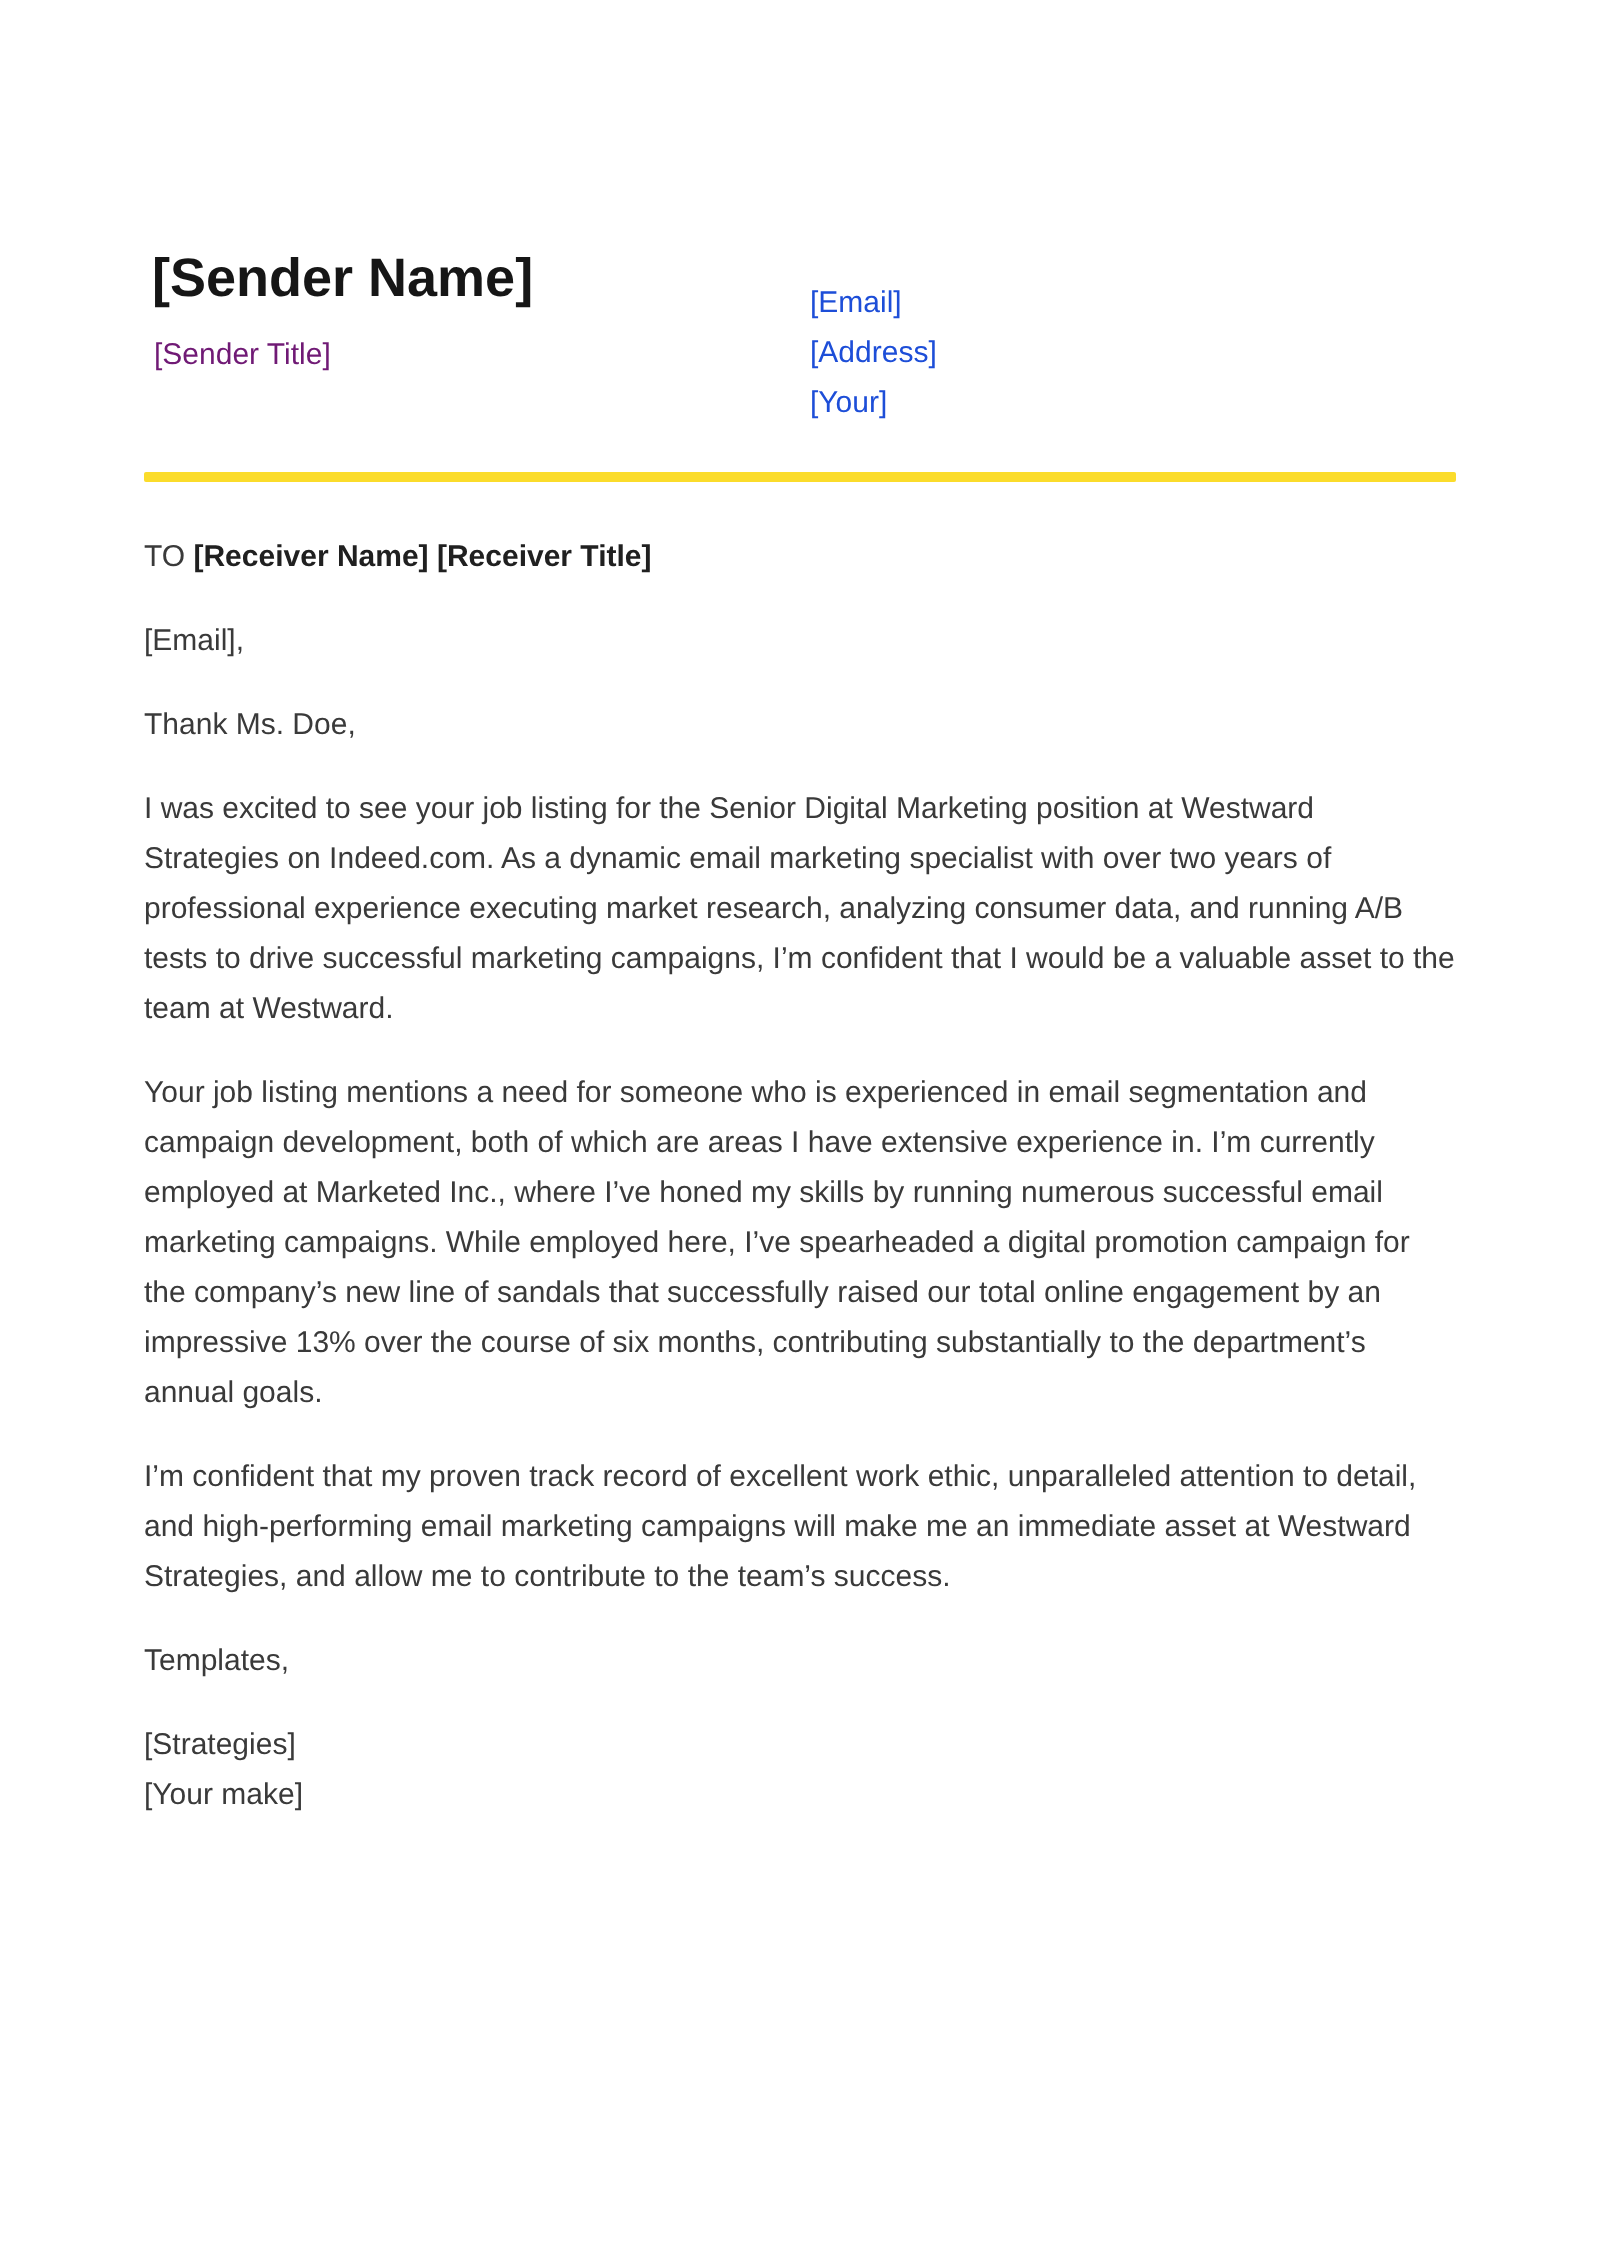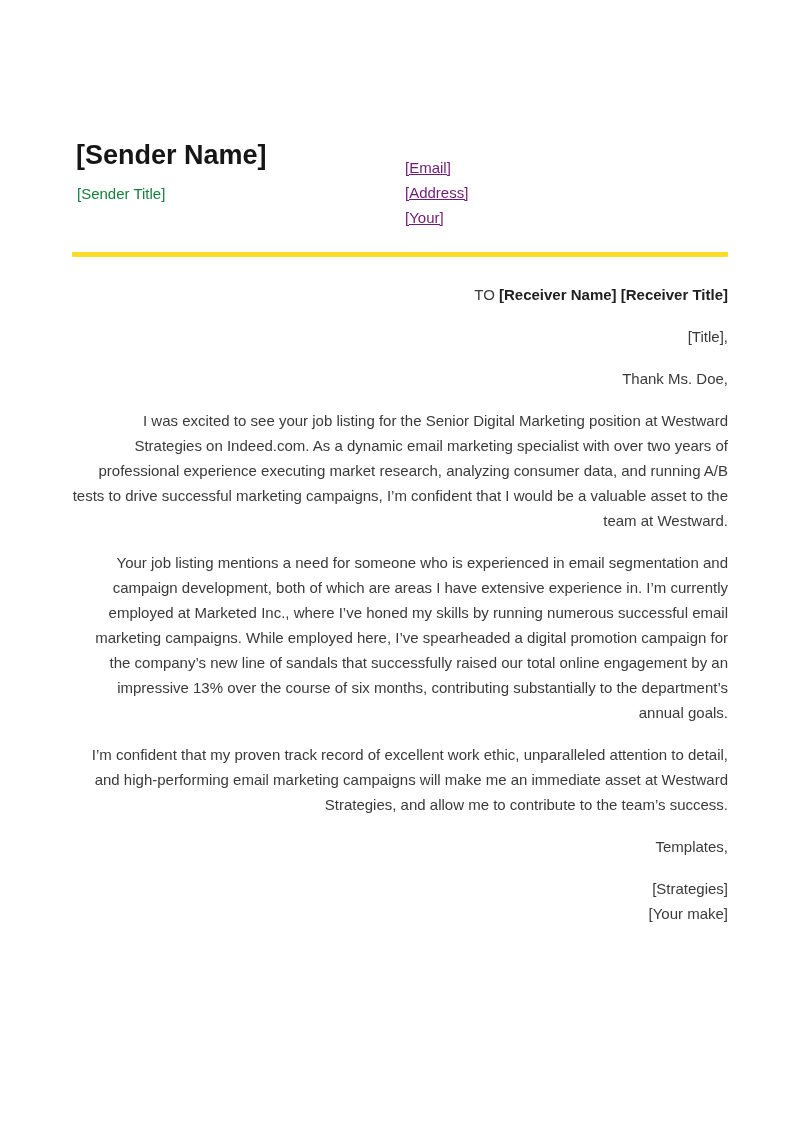--- a/index.html
+++ b/index.html
@@ -4,44 +4,44 @@
 <style>
   html, body { margin: 0; padding: 0; background: #ffffff; }
   .page {
     position: relative;
     width: 800px;
     height: 922px;
     background: #ffffff;
     font-family: "Liberation Sans", "DejaVu Sans", sans-serif;
     color: #3a3a3a;
     overflow: hidden;
-    margin: 16px auto;
+    margin: 0 auto;
   }
   
   .letter-header { position: relative; height: 236px; }
   .sender-name {
     position: absolute; left: 76px; top: 124px;
     margin: 0; font-size: 27px; font-weight: 700; color: #161616;
     letter-spacing: 0;
   }
   .sender-title {
     position: absolute; left: 77px; top: 165px;
-    font-size: 15px; line-height: 25px; color: #15803d;
+    font-size: 15px; line-height: 25px; color: #701a75;
   }
   .contact-block {
     position: absolute; left: 405px; top: 139px;
-    font-size: 15px; line-height: 25px; color: #701a75; text-decoration: underline;
+    font-size: 15px; line-height: 25px; color: #1d4ed8;
   }
   .accent-divider {
     height: 5px; margin: 0 72px; border-radius: 1px;
   }
   
   .letter-body {
     padding: 25px 72px 0 72px;
-    font-size: 15px; line-height: 25px; text-align: right;
+    font-size: 15px; line-height: 25px;
   }
   .letter-body p { margin: 0 0 17px 0; }
   .to-line strong { color: #202020; }
   .sig-block p { margin: 0; }
   .sig-block { margin-bottom: 0; }
   
   .footer-logo {
     position: absolute; left: 88px; top: 1050px;
     display: flex; align-items: flex-end; text-decoration: underline;
   }
@@ -67,21 +67,21 @@
       <div>[Address]</div>
       <div>[Your]</div>
     </div>
   </header>
 
   <div class="accent-divider" id="accent-divider" style="background: rgb(251, 220, 43);"></div>
 
   <main class="letter-body">
     <p class="to-line"><span>TO</span> <strong>[Receiver Name] [Receiver Title]</strong></p>
 
-    <p>[Title],</p>
+    <p>[Email],</p>
 
     <p>Thank Ms. Doe,</p>
 
     <p>I was excited to see your job listing for the Senior Digital Marketing position at Westward Strategies on Indeed.com. As a dynamic email marketing specialist with over two years of professional experience executing market research, analyzing consumer data, and running A/B tests to drive successful marketing campaigns, I’m confident that I would be a valuable asset to the team at Westward.</p>
 
     <p>Your job listing mentions a need for someone who is experienced in email segmentation and campaign development, both of which are areas I have extensive experience in. I’m currently employed at Marketed Inc., where I’ve honed my skills by running numerous successful email marketing campaigns. While employed here, I’ve spearheaded a digital promotion campaign for the company’s new line of sandals that successfully raised our total online engagement by an impressive 13% over the course of six months, contributing substantially to the department’s annual goals.</p>
 
     <p>I’m confident that my proven track record of excellent work ethic, unparalleled attention to detail, and high-performing email marketing campaigns will make me an immediate asset at Westward Strategies, and allow me to contribute to the team’s success.</p>
 
 

